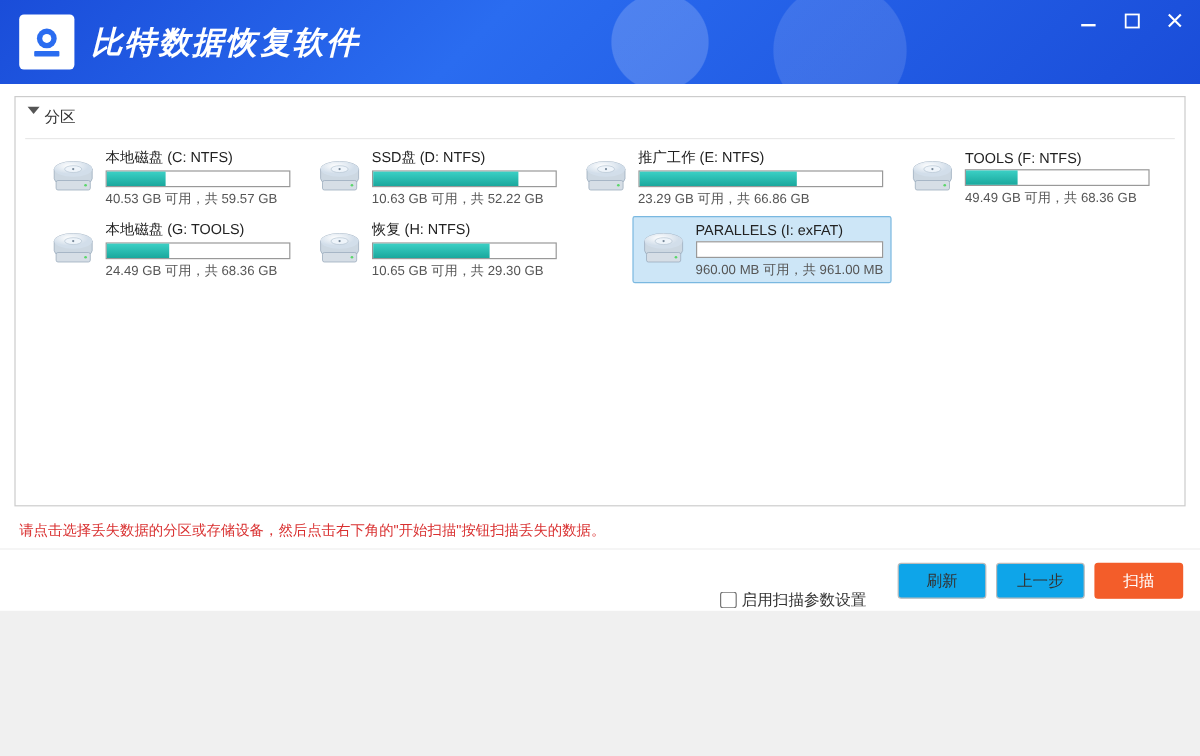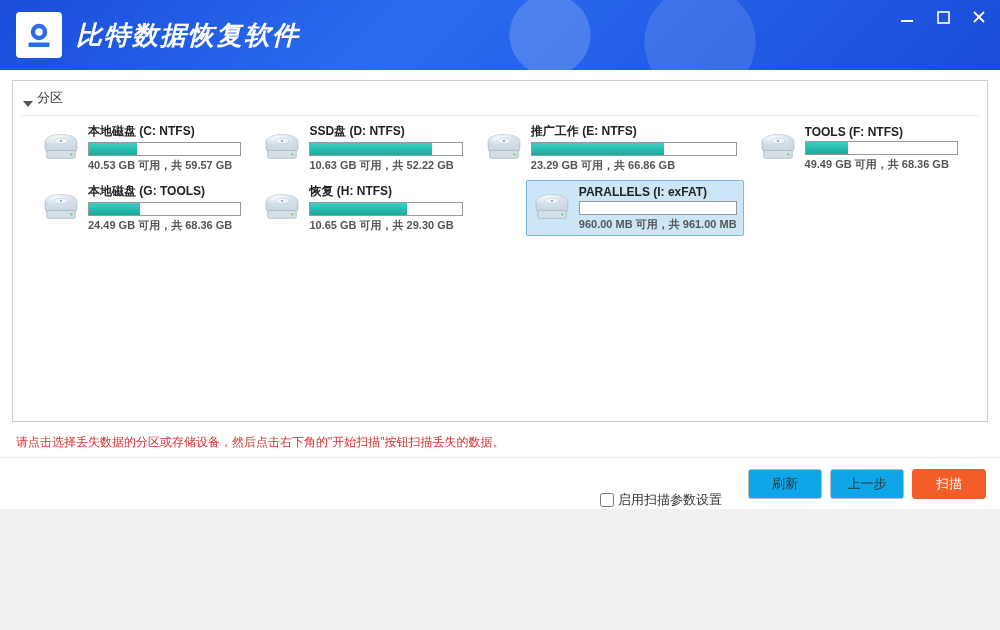--- a/index.html
+++ b/index.html
@@ -34,30 +34,29 @@
   .app-logo svg { width: 30px; height: 30px; }
   .app-title { color: #fff; font-size: 26px; font-weight: bold; letter-spacing: 2px; font-style: italic; position:relative; z-index:1;}
   .win-controls { position: absolute; top: 6px; right: 10px; display: flex; gap: 14px; z-index:2;}
   .win-ctrl { width: 22px; height: 22px; color: #fff; cursor: pointer; display: flex; align-items: center; justify-content: center; font-size: 16px;}
   .content-area {
     flex: 1; margin: 10px 12px 4px 12px; border: 1px solid #ccc; background: #fff;
     display: flex; flex-direction: column; overflow: hidden;
   }
   .section-header {
     padding: 8px 10px; font-size: 13px; color: #333;
-    display:flex; align-items:flex-end; gap:4px;
+    display:flex; align-items:flex-start; gap:4px;
   }
   .tri { display:inline-block; width:0; height:0; border-left:5px solid transparent; border-right:5px solid transparent; border-top:6px solid #555;}
   .partitions {
     flex: 1; padding: 4px 14px 10px 14px;
     display: grid; grid-template-columns: repeat(4, 1fr); grid-auto-rows: 56px;
     gap: 4px 8px; align-content: start;
     border-top:1px solid #e8e8e8;
     margin: 0 8px;
-    font-weight: bold;
   }
   .drive {
     display: flex; align-items: center; gap: 8px; padding: 3px 6px;
     border: 1px solid transparent; border-radius: 2px; cursor: pointer;
   }
   .drive.selected { background: #cde6f7; border: 1px solid #7ab8e0; margin-left: 48px; }
   .drive-icon { width: 38px; height: 30px; flex-shrink: 0; }
   .drive-info { flex: 1; min-width: 0; }
   .drive-name { font-size: 12px; color: #222; white-space: nowrap; overflow: hidden; text-overflow: ellipsis; margin-bottom: 2px;}
   .drive-bar { height: 14px; border: 1px solid #999; background: #fff; margin-bottom: 2px; position: relative; }

